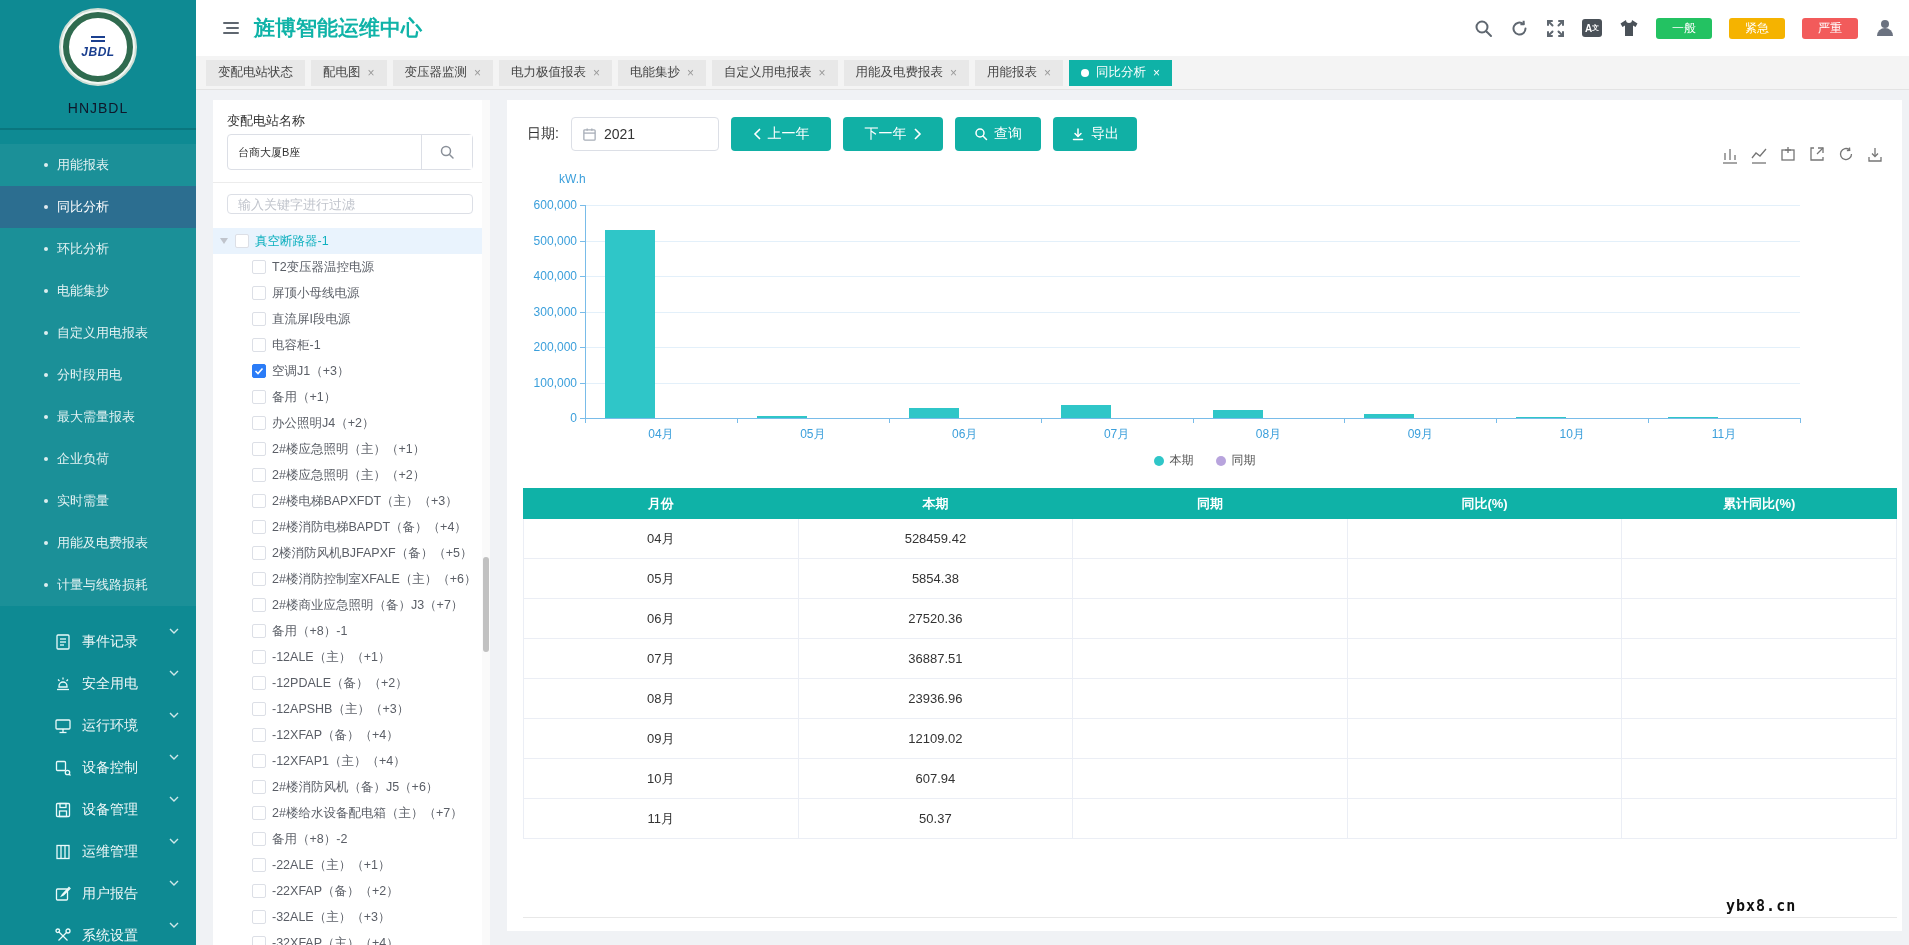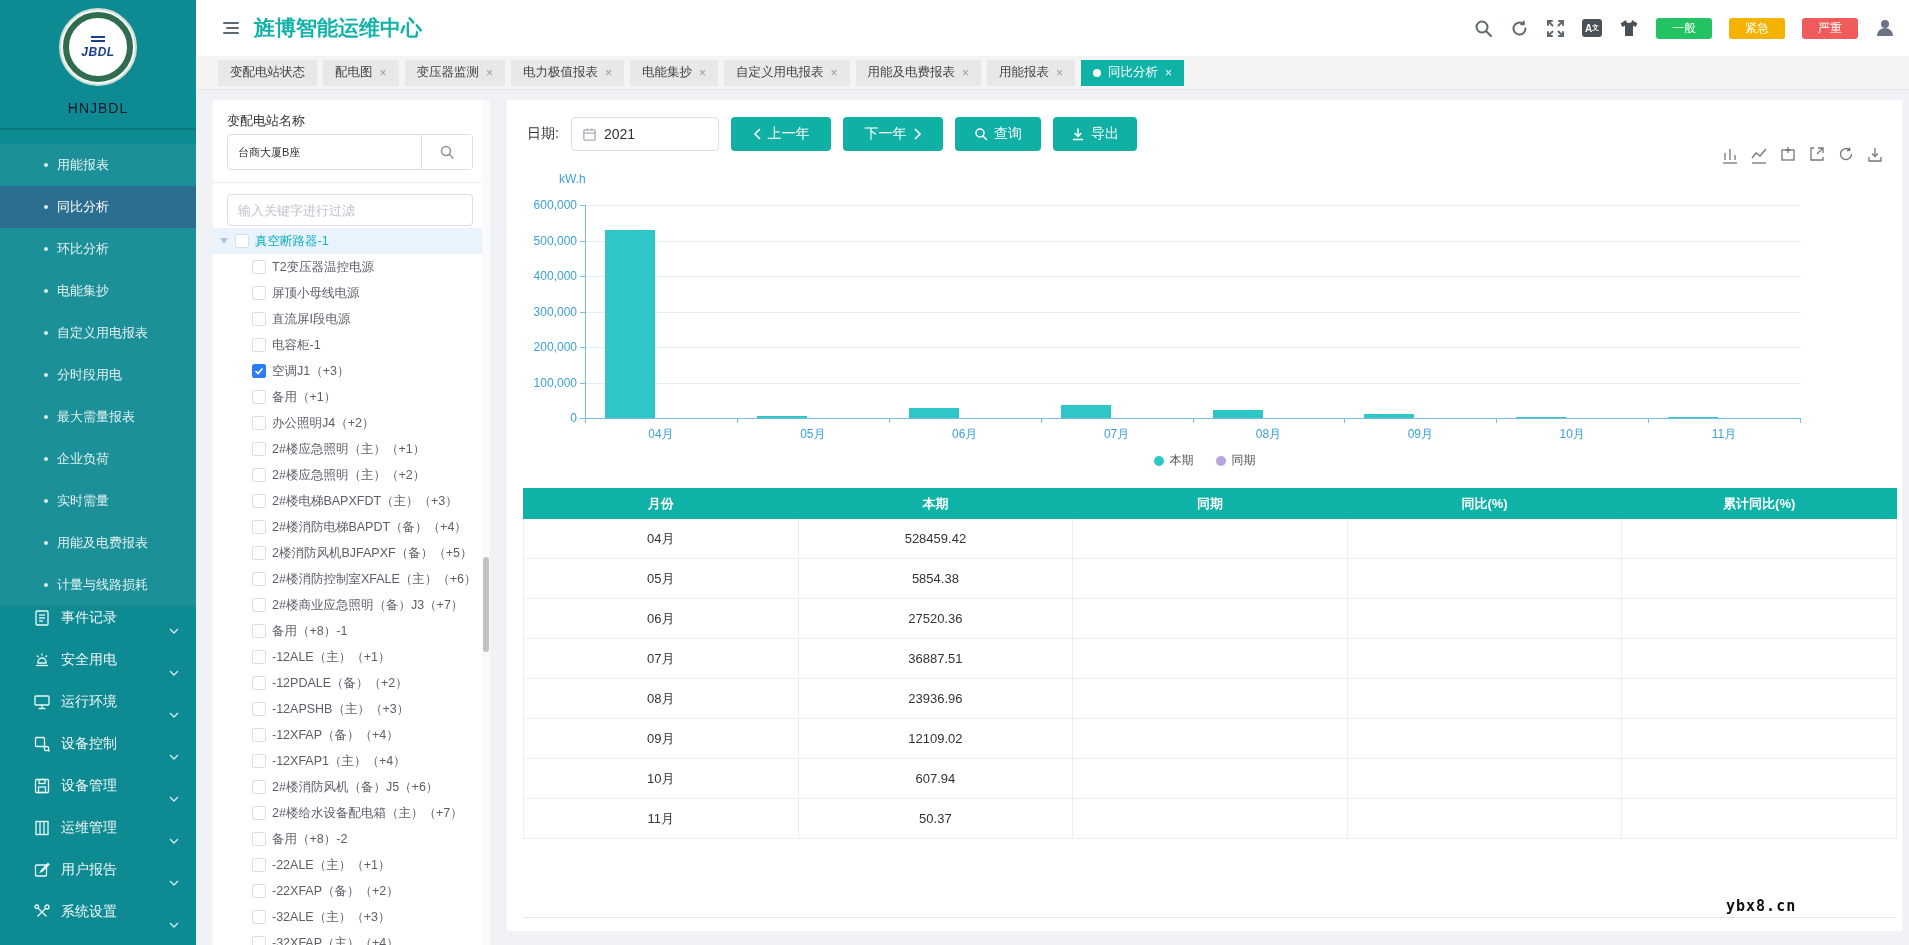--- a/index.html
+++ b/index.html
@@ -14,49 +14,49 @@
               display:flex;flex-direction:column;align-items:center;justify-content:center;}
   .logo-bars{width:14px;height:2px;background:#1a3f8f;box-shadow:0 4px 0 #1a3f8f;margin-bottom:7px;}
   .logo-text{font-size:12px;font-weight:bold;font-style:italic;color:#1a3f8f;letter-spacing:0.5px;}
   .org-name{position:absolute;left:0;top:100px;width:196px;text-align:center;color:#0f172a;font-size:14px;letter-spacing:1px;}
   .side-divider{position:absolute;left:0;top:128px;width:196px;height:2px;background:#0a767e;}
   .submenu-block{position:absolute;left:0;top:144px;width:196px;background:rgba(255,255,255,0.055);}
   .side-item{height:42px;display:flex;align-items:center;padding-left:44px;cursor:pointer;color:rgba(255,255,255,.88);font-size:13px;}
   .side-item .bullet{width:4px;height:4px;border-radius:50%;background:rgba(255,255,255,.85);margin-right:9px;flex:none;}
   .side-item.active{background:#2c6e90;color:#fff;}
   .group-list{position:absolute;left:0;top:609px;width:196px;}
-  .side-group{height:42px;display:flex;align-items:flex-start;padding-left:33px;color:rgba(255,255,255,.93);font-size:14px;cursor:pointer;position:relative;}
+  .side-group{height:42px;display:flex;align-items:flex-end;padding-left:33px;color:rgba(255,255,255,.93);font-size:14px;cursor:pointer;position:relative;margin-left:21px;}
   .side-group .gicon{width:18px;height:18px;margin-right:10px;flex:none;display:flex;}
   .side-group .chev{position:absolute;right:16px;top:15px;}
   
   .topbar{position:absolute;left:196px;top:0;width:1713px;height:56px;background:#fff;}
   .hamburger{position:absolute;left:26px;top:19px;cursor:pointer;}
   .app-title{position:absolute;left:58px;top:14px;font-size:21px;font-weight:600;color:#10b3a8;}
   .topbar-right{position:absolute;right:14px;top:0;height:56px;display:flex;align-items:center;gap:17px;}
   .hicon{display:flex;align-items:center;cursor:pointer;}
   .translate-box{width:20px;height:18px;background:#4a5158;border-radius:3px;color:#fff;font-size:10px;font-weight:bold;
                  display:flex;align-items:center;justify-content:center;cursor:pointer;}
   .badge{min-width:44px;height:21px;border-radius:3px;color:#fff;font-size:12px;display:flex;align-items:center;justify-content:center;
          padding:0 6px;cursor:pointer;}
   
   .tabbar{position:absolute;left:196px;top:56px;width:1713px;height:34px;background:#f4f4f4;border-bottom:1px solid #e3e3e3;
-          display:flex;align-items:center;padding-left:22px;box-sizing:border-box;gap:6px;}
+          display:flex;align-items:center;padding-left:10px;box-sizing:border-box;gap:6px;}
   .tab{height:26px;background:#e8e8e8;color:#444;font-size:12.5px;display:flex;align-items:center;padding:0 12px;cursor:pointer;gap:7px;}
   .tab .tab-close{color:#999;font-size:12px;cursor:pointer;}
   .tab.active{background:#0fb2a7;color:#fff;}
   .tab.active .tab-close{color:#fff;}
   .tab-dot{width:8px;height:8px;border-radius:50%;background:#fff;flex:none;}
   
   .tree-panel{position:absolute;left:213px;top:100px;width:277px;height:845px;background:#fff;overflow:hidden;}
   .station-label{position:absolute;left:14px;top:12px;font-size:13px;color:#333;}
   .station-search{position:absolute;left:14px;top:34px;width:246px;height:36px;display:flex;border:1px solid #dcdfe6;border-radius:4px;box-sizing:border-box;background:#fff;}
   .station-input{flex:1;border:none;outline:none;padding:0 10px;font-size:11px;color:#333;font-family:inherit;min-width:0;background:transparent;}
   .station-search-btn{width:50px;border-left:1px solid #dcdfe6;display:flex;align-items:center;justify-content:center;cursor:pointer;background:#fff;}
   .tree-divider{position:absolute;left:0;top:82px;width:277px;height:1px;background:#ececec;}
-  .filter-input{position:absolute;left:14px;top:94px;width:246px;height:32px;border:1px solid #dcdfe6;border-radius:4px;box-sizing:border-box;
+  .filter-input{position:absolute;left:14px;top:94px;width:246px;height:20px;border:1px solid #dcdfe6;border-radius:4px;box-sizing:border-box;
                 padding:0 10px;font-size:13px;color:#333;outline:none;font-family:inherit;}
   .filter-input::placeholder{color:#c0c4cc;}
   .tree{position:absolute;left:0;top:128px;width:270px;}
   .tree-row{height:26px;display:flex;align-items:center;white-space:nowrap;cursor:pointer;}
   .tree-row.selected{background:#e9f3fd;}
   .tree-row .caret{width:0;height:0;border-left:4.5px solid transparent;border-right:4.5px solid transparent;border-top:6px solid #c0c4cc;
                    margin:0 7px 0 7px;flex:none;}
   .tree-row.child{padding-left:39px;}
   .checkbox{width:14px;height:14px;border:1px solid #dcdfe6;border-radius:2px;background:#fff;box-sizing:border-box;margin-right:6px;flex:none;
             display:flex;align-items:center;justify-content:center;}

